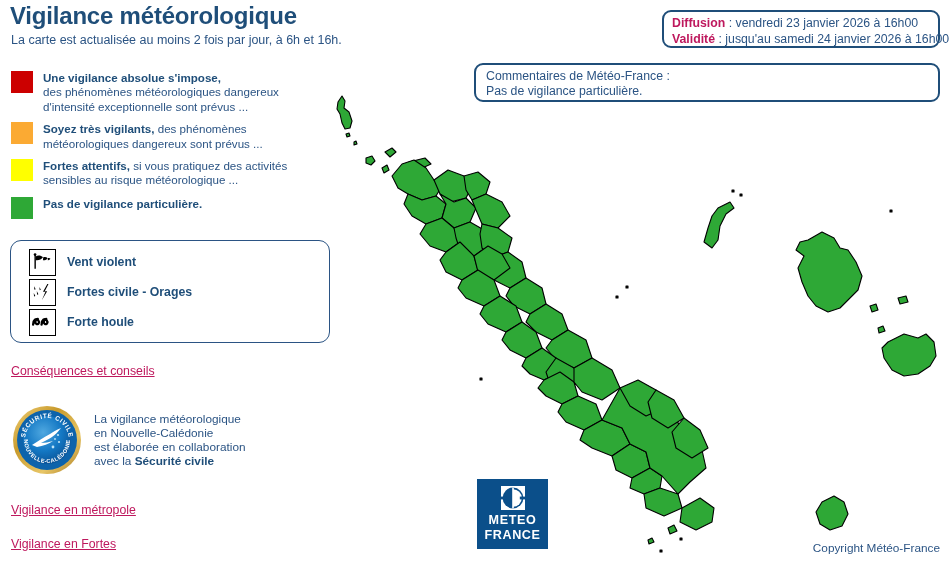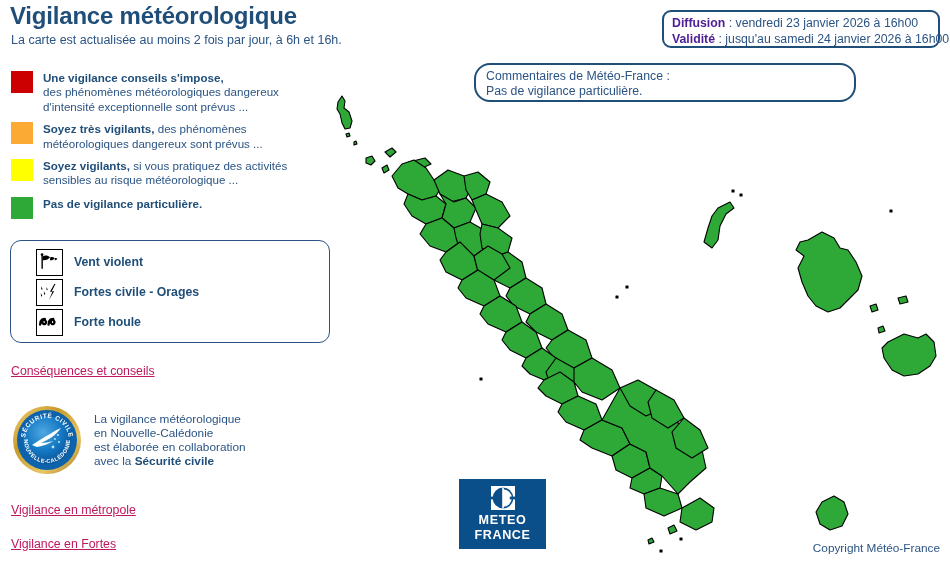--- a/index.html
+++ b/index.html
@@ -50,29 +50,28 @@
     width: 278px;
     height: 38px;
     padding: 3px 8px 0 8px;
   }
   .diffusion-line {
     font-size: 12.3px;
     line-height: 16px;
     white-space: nowrap;
     color: #2b5484;
   }
-  .diffusion-line b { font-weight: bold; color: #4c1d95; margin-top: 29px; }
+  .diffusion-line b { font-weight: bold; color: #be185d; margin-top: 29px; }
 
   #comments-box {
     left: 474px;
     top: 63px;
-    width: 382px;
+    width: 466px;
     height: 39px;
     padding: 4px 10px 0 10px;
-    border-radius: 16px;
   }
   .comment-line {
     font-size: 12.3px;
     line-height: 15px;
     white-space: nowrap;
     color: #2b5484;
   }
 
   
   #color-legend {
@@ -109,21 +108,21 @@
   #phenomena-box {
     position: absolute;
     left: 10px;
     top: 240px;
     width: 320px;
     height: 103px;
     border: 1.6px solid #2b5484;
     border-radius: 11px;
     background: #ffffff;
     box-sizing: border-box;
-    padding: 8px 0 0 15px;
+    padding: 8px 0 0 8px;
   }
   .pheno-row {
     position: relative;
     height: 30px;
     margin-bottom: 0px;
     padding-left: 10px;
   }
   .pheno-icon {
     position: absolute;
     left: 10px;
@@ -189,26 +188,25 @@
     left: 330px;
     top: 90px;
     width: 620px;
     height: 470px;
   }
   #map-svg { display: block; width: 620px; height: 470px; }
 
   
   #mf-logo {
     position: absolute;
-    left: 459px;
+    left: 477px;
     top: 479px;
-    width: 81px;
+    width: 71px;
     height: 70px;
     background: #0b4f8a;
-    padding-left: 6px;
   }
   #mf-logo-mark {
     position: absolute;
     left: 50%;
     top: 7px;
     transform: translateX(-50%);
     width: 24px;
     height: 24px;
   }
   .mf-word {
@@ -252,31 +250,31 @@
 
 <div class="info-box" id="comments-box">
   <div class="comment-line">Commentaires de Météo-France :</div>
   <div class="comment-line">Pas de vigilance particulière.</div>
 </div>
 
 <div id="color-legend">
 
   <div class="legend-row">
     <span class="legend-swatch" style="background:#cc0000"></span>
-    <span class="legend-text"><b>Une vigilance conseils s'impose,</b><br><span>des phénomènes météorologiques dangereux d'intensité exceptionnelle sont prévus ...</span></span>
+    <span class="legend-text"><b>Une vigilance absolue s'impose,</b><br><span>des phénomènes météorologiques dangereux d'intensité exceptionnelle sont prévus ...</span></span>
   </div>
 
   <div class="legend-row" style="margin-top:6px">
     <span class="legend-swatch" style="background:#fbaa33"></span>
     <span class="legend-text"><b>Soyez très vigilants,</b><span> des phénomènes météorologiques dangereux sont prévus ...</span></span>
   </div>
 
   <div class="legend-row" style="margin-top:6px">
     <span class="legend-swatch" style="background:#ffff00"></span>
-    <span class="legend-text"><b>Soyez vigilants,</b><span> si vous pratiquez des activités sensibles au risque météorologique ...</span></span>
+    <span class="legend-text"><b>Fortes attentifs,</b><span> si vous pratiquez des activités sensibles au risque météorologique ...</span></span>
   </div>
 
   <div class="legend-row" style="margin-top:8px">
     <span class="legend-swatch" style="background:#2ea836"></span>
     <span class="legend-text"><b>Pas de vigilance particulière.</b></span>
   </div>
 
 </div>
 
 <div id="phenomena-box">

